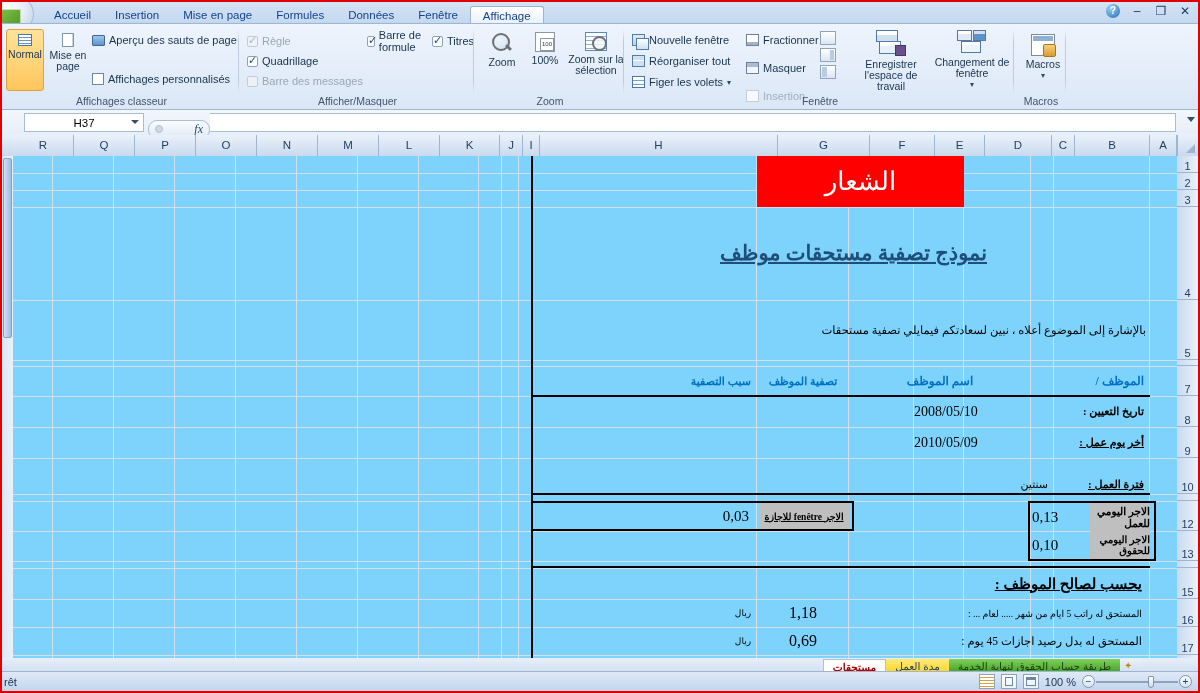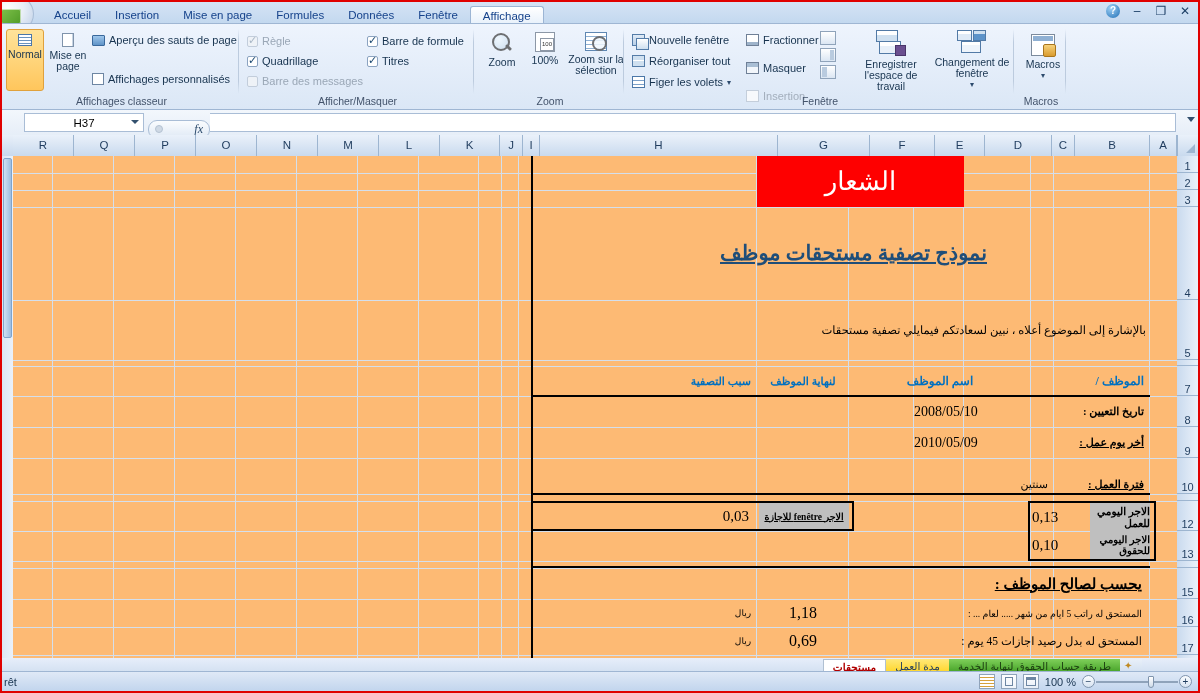--- a/index.html
+++ b/index.html
@@ -162,21 +162,21 @@
      border-left:9px solid transparent;border-bottom:9px solid #9db5d0;}
 
   .rowhead { position:absolute; right:0; top:21px; width:21px; height:502px;
      background:linear-gradient(90deg,#c9daee,#eaf1fa); }
   .rh { position:absolute; right:0; width:21px; border-bottom:1px solid #9db5d0;
      font-size:11px; color:#1f3c5e; text-align:center;
      background:linear-gradient(90deg,#c9daee,#eaf1fa); display:flex; align-items:flex-end;
      justify-content:center; line-height:12px; }
 
   .canvas { position:absolute; left:11px; top:21px; right:21px; height:502px; overflow:hidden;
-     background:#fdba74; }
+     background:#7dd3fc; }
   .gl-v { position:absolute; top:0; bottom:0; width:1px; background:#d4dfec; }
   .gl-h { position:absolute; left:0; right:0; height:1px; background:#d4dfec; }
 
   .cell { position:absolute; display:flex; align-items:center; direction:rtl;
      font-family:"Liberation Serif", serif; color:#000; }
 
   .logo-cell { background:#fe0000; color:#fff; display:flex; align-items:center;
      justify-content:center; font-size:26px; font-family:"Liberation Serif",serif; }
 
   .thickborder-l { position:absolute; background:#000; }
@@ -279,21 +279,21 @@
         </div>
         <div class="chkrow">
           <span class="cb on"></span>
           <span>Quadrillage</span>
         </div>
         <div class="chkrow dim">
           <span class="cb dis"></span>
           <span>Barre des messages</span>
         </div>
       </div>
-      <div style="position:absolute;left:126px;top:5px;display:flex;flex-direction:column;">
+      <div style="position:absolute;left:126px;top:5px;display:flex;flex-direction:row;">
         <div class="chkrow">
           <span class="cb on"></span>
           <span>Barre de formule</span>
         </div>
         <div class="chkrow">
           <span class="cb on"></span>
           <span>Titres</span>
         </div>
       </div>
       <div class="glabel">Afficher/Masquer</div>
@@ -512,21 +512,21 @@
       <div class="cell" style="right:27px;top:210px;width:96px;height:30px;justify-content:flex-start;
             padding-right:6px;font-size:12px;font-weight:bold;color:#0070c0;">
         <span>الموظف /</span>
       </div>
       <div class="cell" style="right:146px;top:210px;width:182px;height:30px;justify-content:center;
             font-size:12px;font-weight:bold;color:#0070c0;">
         <span>اسم الموظف</span>
       </div>
       <div class="cell" style="right:328px;top:210px;width:92px;height:30px;justify-content:center;
             font-size:11px;font-weight:bold;color:#0070c0;">
-        <span>لنهاية الموظف</span>
+        <span>تصفية الموظف</span>
       </div>
       <div class="cell" style="right:420px;top:210px;width:238px;height:30px;justify-content:flex-start;
             padding-right:6px;font-size:11px;font-weight:bold;color:#0070c0;">
         <span>سبب التصفية</span>
       </div>
       <div class="thickborder-l" style="right:27px;top:239px;width:617px;height:2px;"></div>
 
       <div class="cell" style="right:27px;top:240px;width:96px;height:31px;justify-content:flex-start;
             padding-right:6px;font-size:11px;font-weight:bold;">
         <span>تاريخ التعيين :</span>

